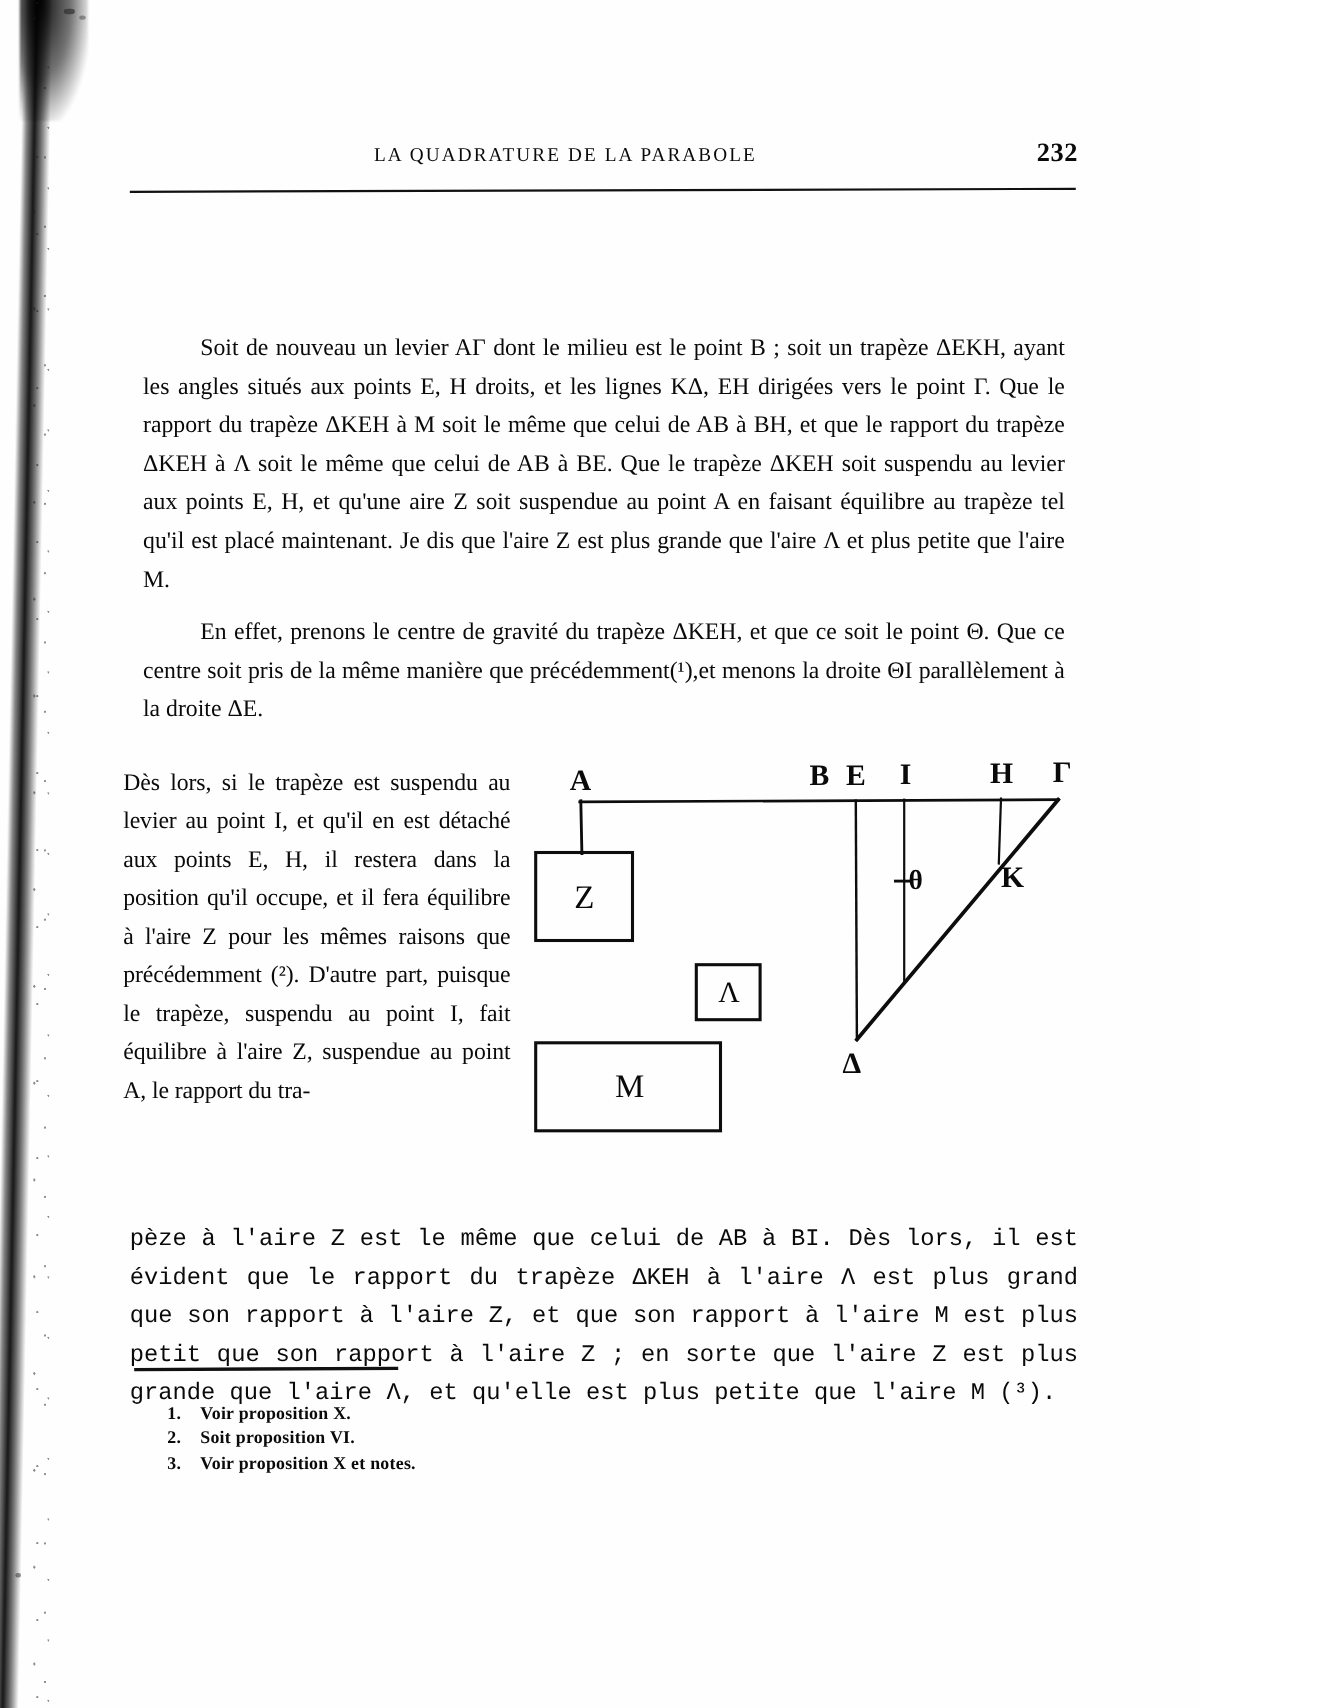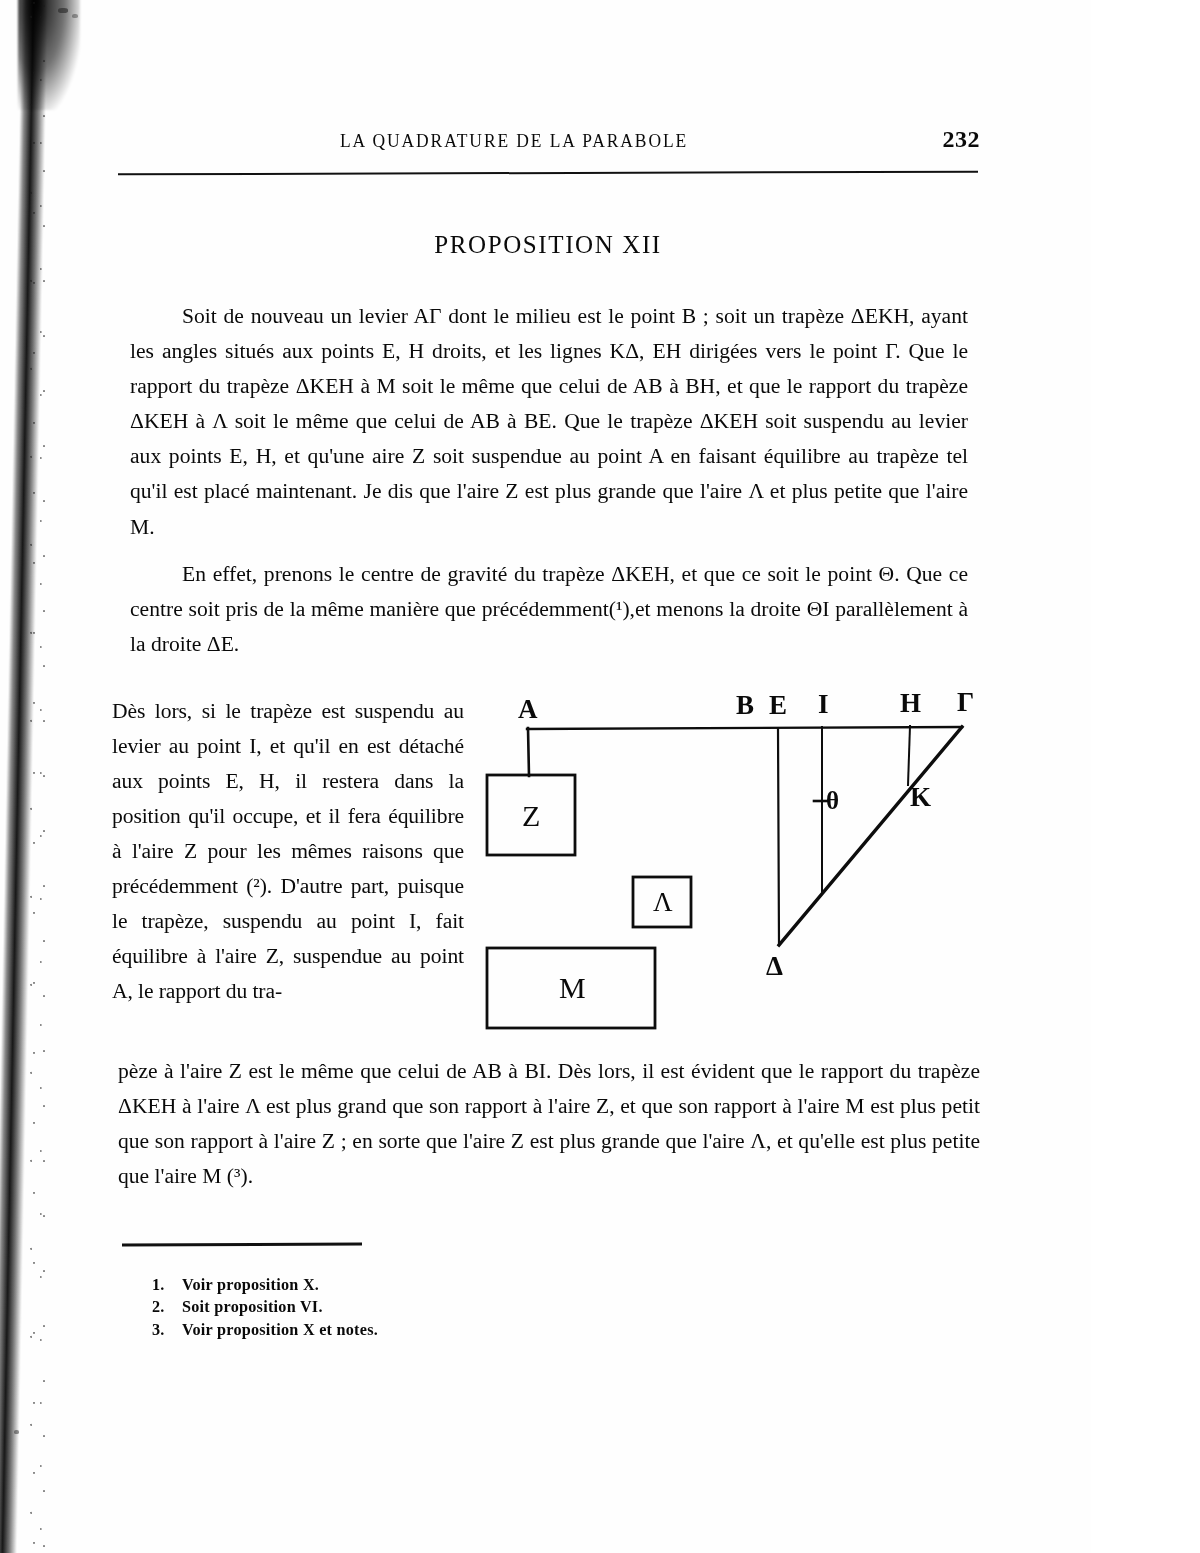--- a/index.html
+++ b/index.html
@@ -146,23 +146,24 @@
     left: 112px;
     width: 352px;
     font-weight: 400;
     letter-spacing: -0.1px;
     line-height: 35.0px;
   }
   .block-b p { margin: 0; }
 
   
   .block-c {
-    top: 1054px;
+    top: 1110px;
     left: 118px;
     width: 862px;
+    font-family: Liberation Mono, monospace;
   }
   .block-c p { margin: 0; }
 
   
   .fn-rule {
     position: absolute;
     top: 1243px;
     left: 122px;
     width: 240px;
     height: 2.6px;
@@ -218,21 +219,20 @@
     <div class="edge-fleck" style="left:72px;top:14px;width:6px;height:4px;opacity:.4;"></div>
     <div class="edge-fleck" style="left:14px;top:1430px;width:5px;height:4px;opacity:.5;"></div>
   </div>
 
   <div class="runhead">
     <div class="runhead-title">LA QUADRATURE DE LA PARABOLE</div>
     <div class="runhead-page">232</div>
   </div>
   <div class="head-rule"></div>
 
-  <div class="prop-title">PROPOSITION XII</div>
 
   <div class="body-text block-a">
     <p>Soit de nouveau un levier AΓ dont le milieu est le point B ; soit un trapèze ΔEKH, ayant les angles situés aux points E, H droits, et les lignes KΔ, EH dirigées vers le point Γ. Que le rapport du trapèze ΔKEH à M soit le même que celui de AB à BH, et que le rapport du trapèze ΔKEH à Λ soit le même que celui de AB à BE. Que le trapèze ΔKEH soit suspendu au levier aux points E, H, et qu'une aire Z soit suspendue au point A en faisant équilibre au trapèze tel qu'il est placé maintenant. Je dis que l'aire Z est plus grande que l'aire Λ et plus petite que l'aire M.</p>
     <p>En effet, prenons le centre de gravité du trapèze ΔKEH, et que ce soit le point Θ. Que ce centre soit pris de la même manière que précédemment(¹),et menons la droite ΘI parallèlement à la droite ΔE.</p>
   </div>
 
   <div class="body-text block-b">
     <p>Dès lors, si le trapèze est suspendu au levier au point I, et qu'il en est détaché aux points E, H, il restera dans la position qu'il occupe, et il fera équilibre à l'aire Z pour les mêmes raisons que précédemment (²). D'autre part, puisque le trapèze, suspendu au point I, fait équilibre à l'aire Z, suspendue au point A, le rapport du tra-</p>
   </div>
 

